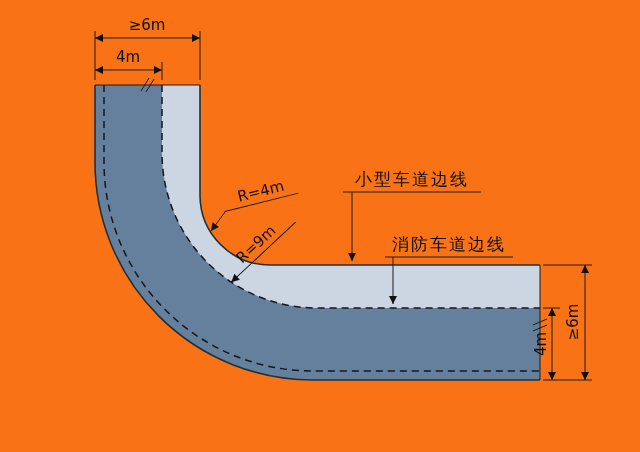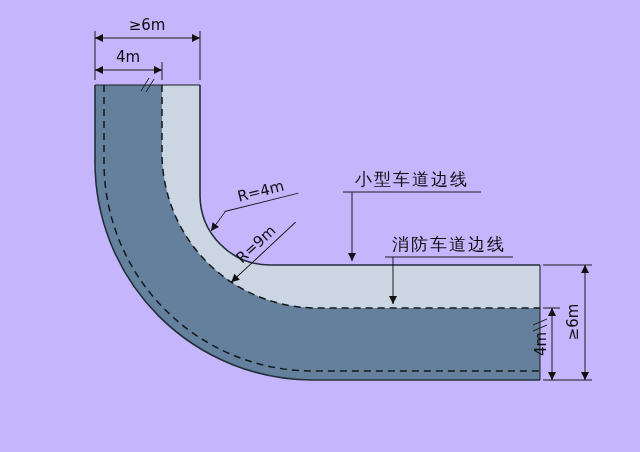--- a/index.html
+++ b/index.html
@@ -1,17 +1,17 @@
 <!DOCTYPE html>
 <html><head>
 <meta charset="utf-8">
 <style>
   html,body{margin:0;padding:0;background:#ffffff;}
   .stage{
-    position:relative;width:640px;height:452px;background:#c4b5fd;overflow:hidden;
+    position:relative;width:640px;height:452px;background:#f97316;overflow:hidden;
     font-family:"DejaVu Sans","Liberation Sans",sans-serif;
   }
   svg text{fill:#0d0d0d;font-family:"DejaVu Sans","Liberation Sans",sans-serif;}
   .dim{font-size:15px;}
   .cjk{font-size:17px;letter-spacing:2px;}
   .thin{stroke:#1c1c1c;stroke-width:1;fill:none;}
   .edge{stroke:#22303a;stroke-width:1.6;fill:none;}
   .dash{stroke:#14181c;stroke-width:1.5;fill:none;stroke-dasharray:7 5;}
 </style>
 </head>

